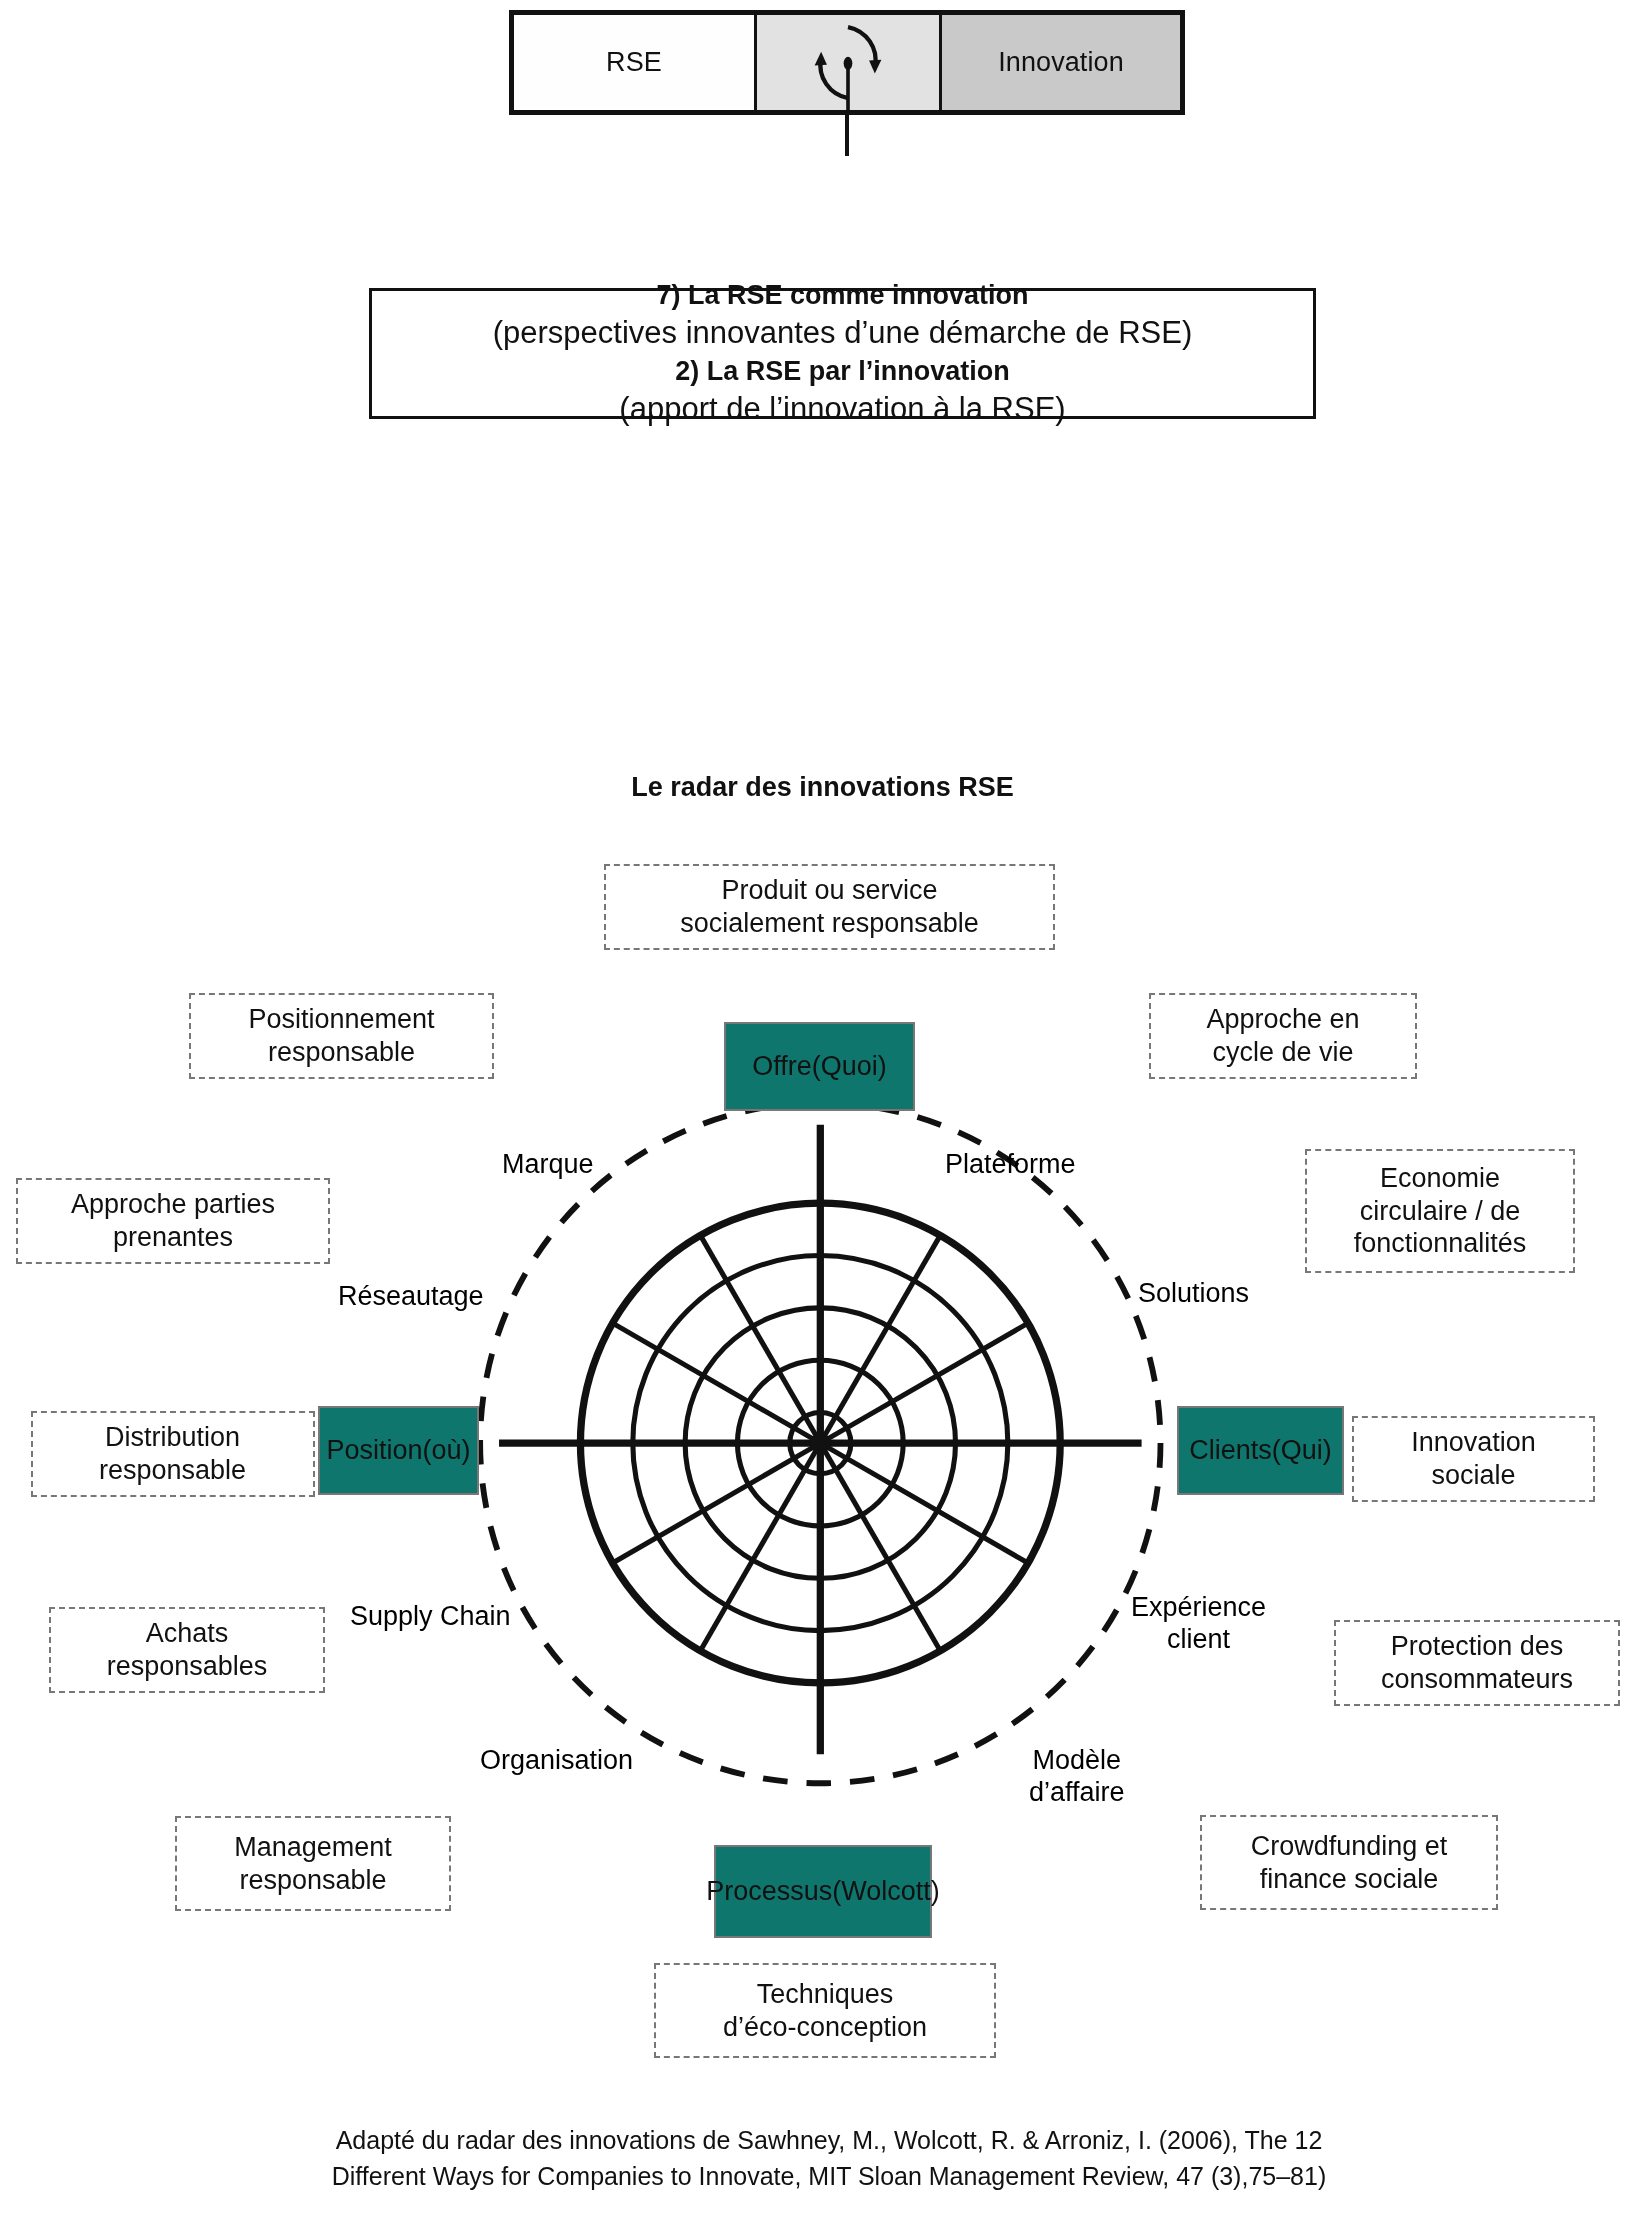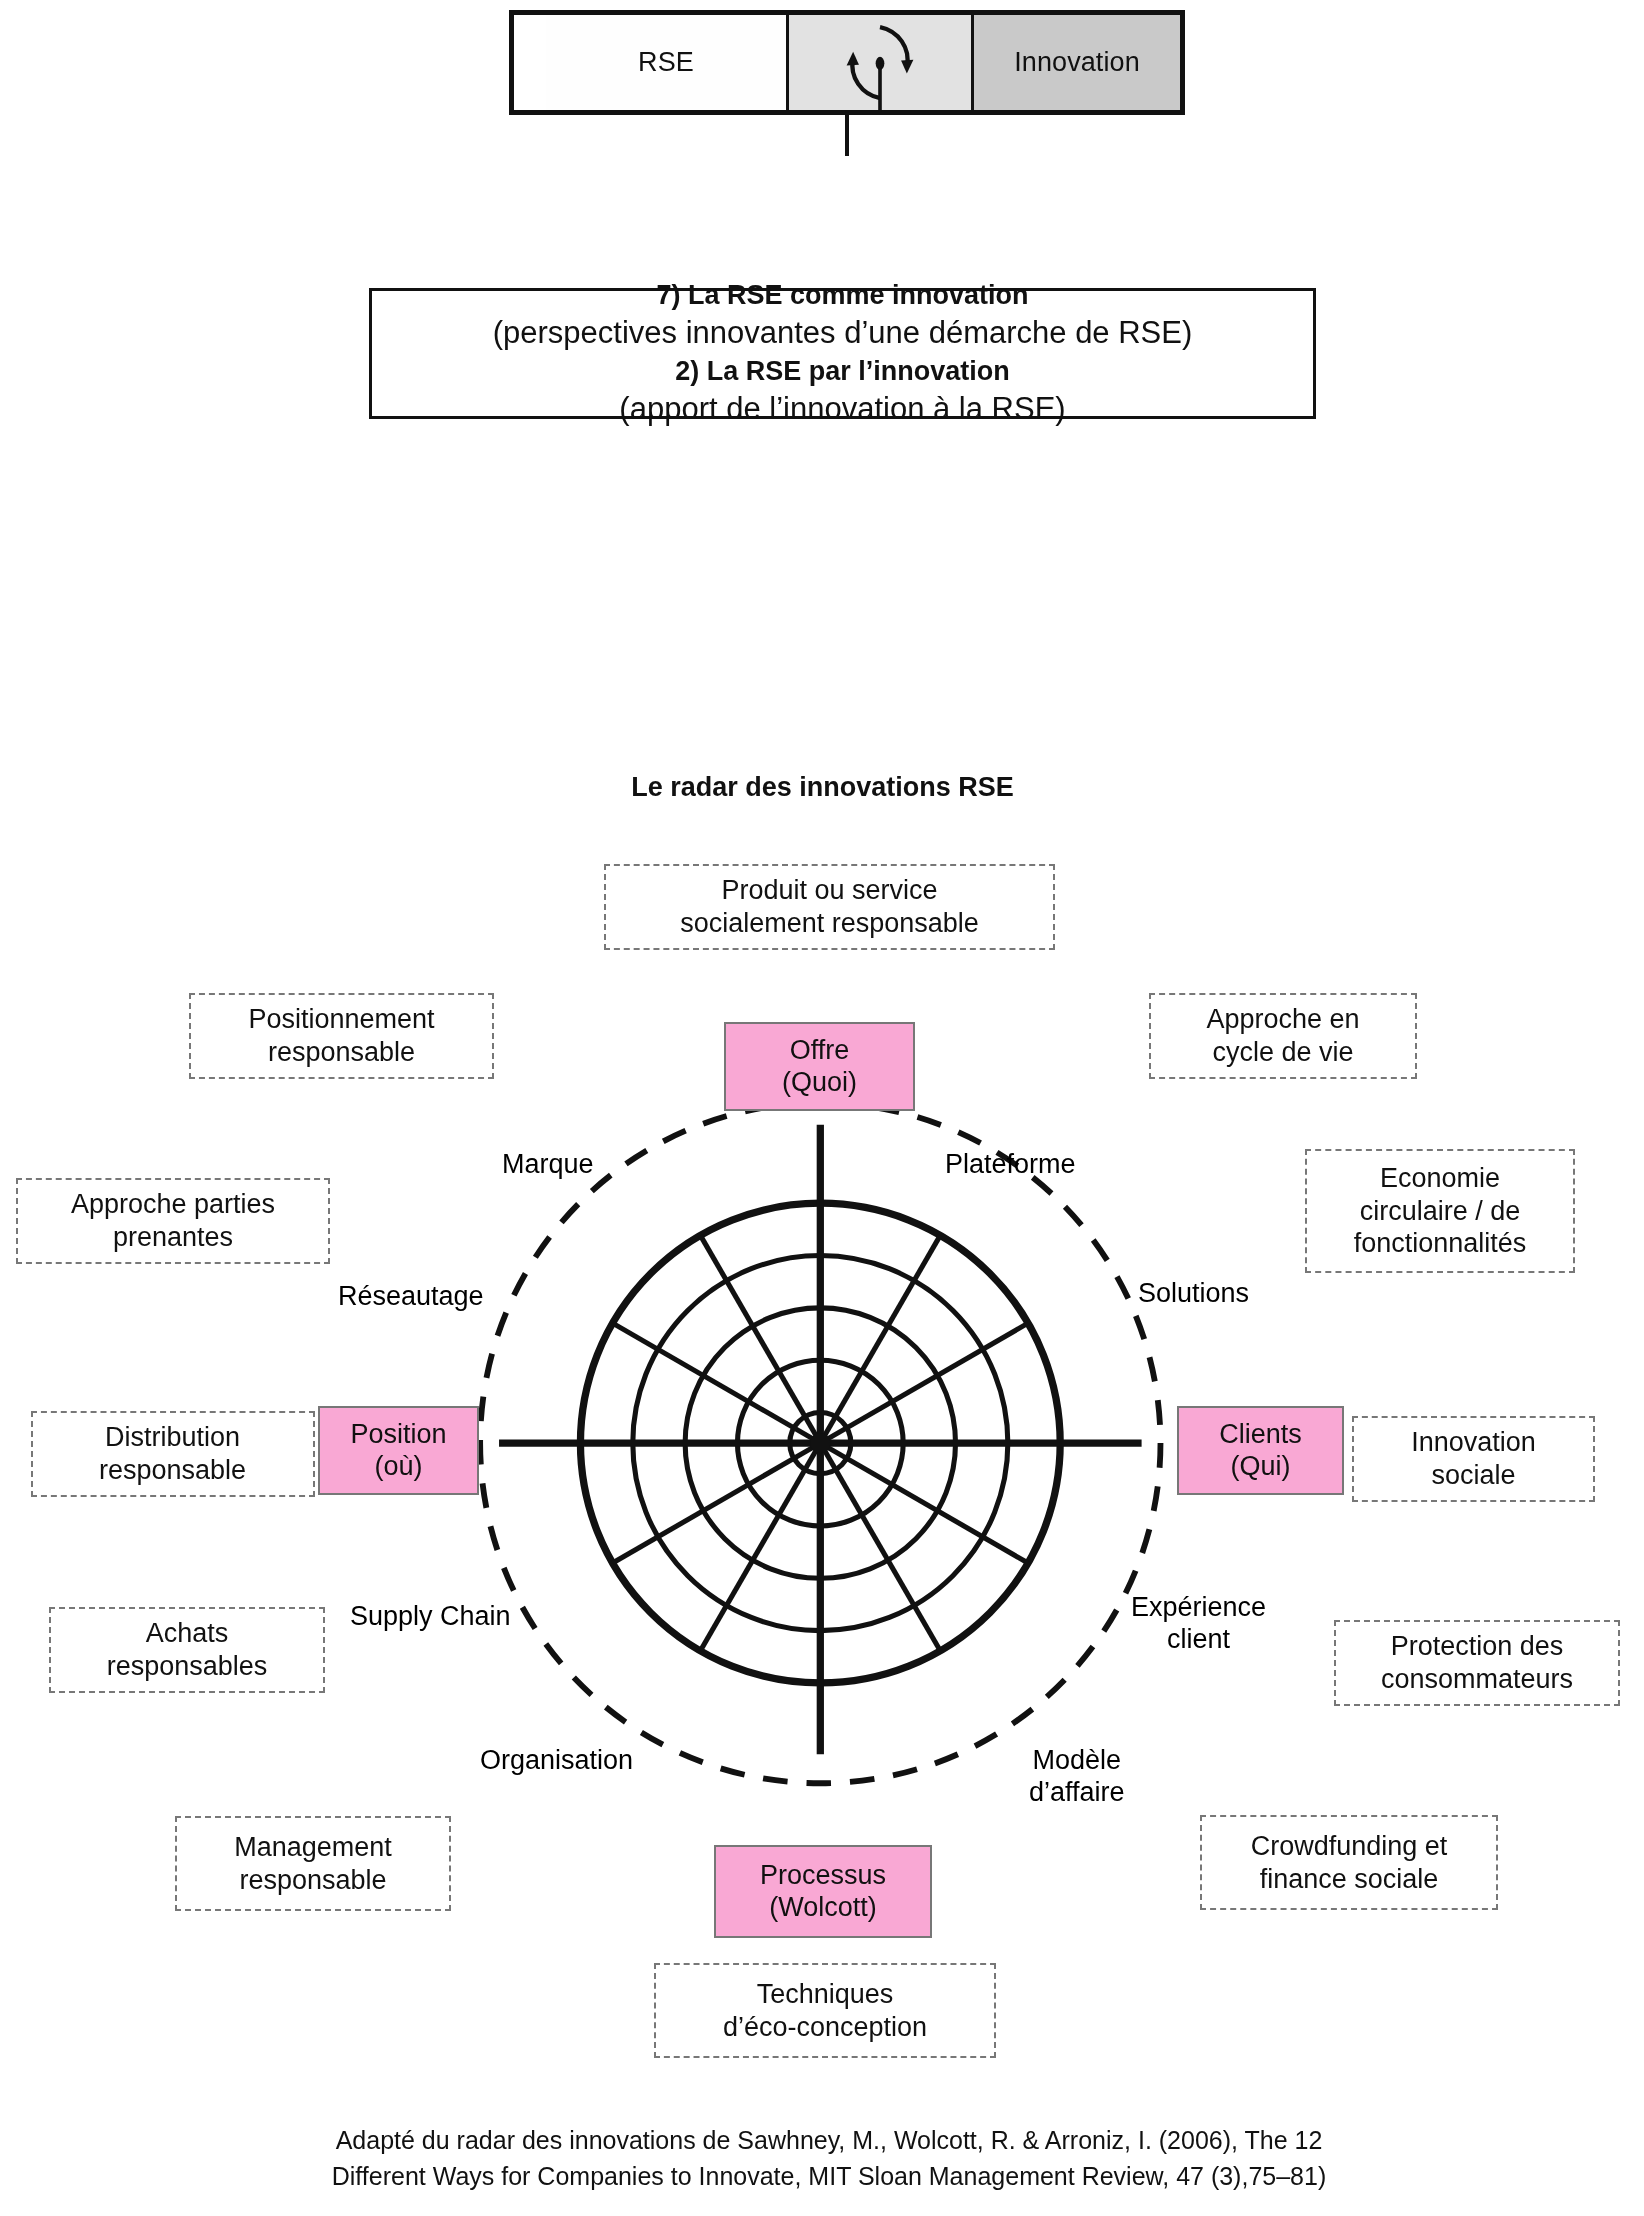--- a/index.html
+++ b/index.html
@@ -4,21 +4,21 @@
 <style>
   html,body{margin:0;padding:0;background:#fff;}
   body{
     width:1645px;height:2216px;position:relative;overflow:hidden;
     font-family:"Liberation Sans", sans-serif;color:#111;
   }
 
   
   #top-box{
     position:absolute;left:509px;top:10.2px;width:676px;height:105px;
-    border:5.1px solid #111;display:flex;background:#fff;box-sizing:border-box;padding-left:32px;
+    border:5.1px solid #111;display:flex;background:#fff;box-sizing:border-box;
   }
   .cell{display:flex;align-items:center;justify-content:center;position:relative;}
   #cell-rse{flex:0 0 240px;background:#fefefe;border-right:3.6px solid #111;}
   #cell-loop{flex:0 0 182px;background:#e2e2e2;border-right:3.6px solid #111;}
   #cell-innov{flex:1 1 auto;background:#c9c9c9;}
   .cell-label{font-size:27px;letter-spacing:0.1px;}
   #loop-svg{position:absolute;left:50%;top:50%;transform:translate(-50%,-50%);}
 
   #stem-vert{position:absolute;left:845px;top:115px;width:3.6px;height:41px;background:#111;}
 
@@ -43,22 +43,22 @@
   
   #radar-svg{position:absolute;left:0;top:778px;}
 
   
   .spoke-label{
     position:absolute;font-size:27px;color:#000000;white-space:nowrap;line-height:1.18;
   }
 
   
   .axis-box{
-    position:absolute;border:2.2px solid #777;background:#f9a8d4;
-    display:flex;flex-direction:column;align-items:center;justify-content:center;
+    position:absolute;border:2.2px solid #777;background:#0f766e;
+    display:flex;flex-direction:row;align-items:center;justify-content:center;
     font-size:27px;line-height:1.18;text-align:center;box-sizing:border-box;
   }
 
   
   .dash-box{
     position:absolute;border:2.2px dashed #777;background:#fff;
     display:flex;align-items:center;justify-content:center;
     font-size:27px;line-height:1.22;text-align:center;box-sizing:border-box;
     padding:4.4px 7.3px;
   }

